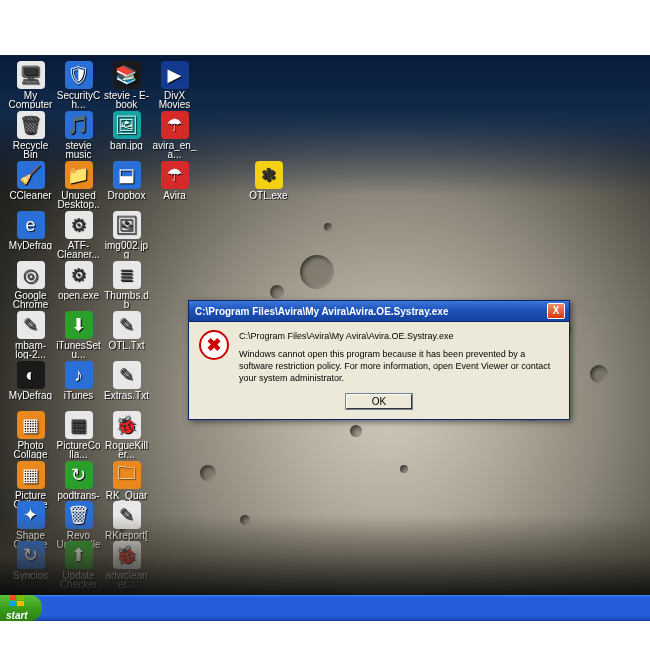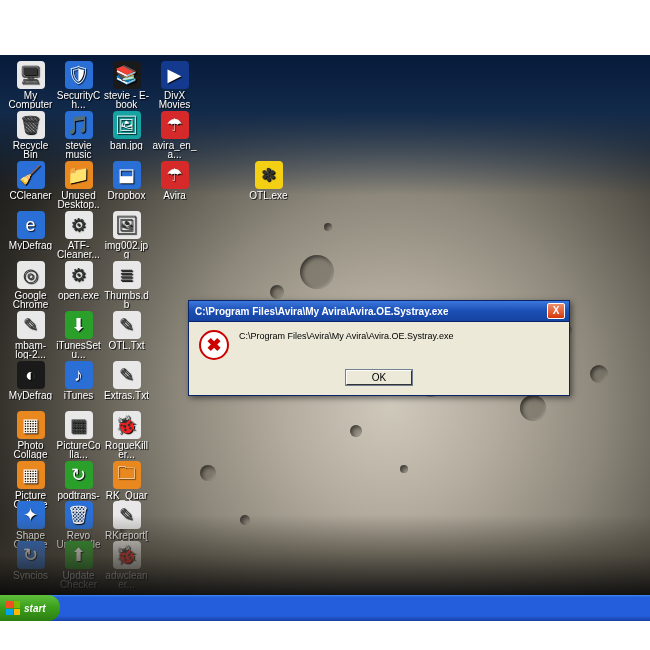--- a/index.html
+++ b/index.html
@@ -63,21 +63,21 @@
   }
   
   .taskbar{
     position:absolute;left:0;top:595px;width:650px;height:26px;
     background:linear-gradient(#3f8cf3 0%, #245edc 8%, #245edc 80%, #1941a5 100%);
     display:flex;align-items:stretch;color:#fff;font-size:10px;
   }
   .startbtn{
     display:flex;align-items:center;gap:4px;padding:0 14px 0 6px;
     background:linear-gradient(#5fbf3b,#3a9e1a 50%,#2c7f11);
-    border-radius:0 12px 12px 0;font-weight:bold;font-style:italic;cursor:pointer;
+    border-radius:0 12px 12px 0;font-weight:bold;font-style:italic;cursor:pointer;flex-direction:column;
   }
   .winflag{width:14px;height:14px;display:grid;grid-template-columns:1fr 1fr;grid-template-rows:1fr 1fr;gap:1px;}
   .winflag span{display:block;width:100%;height:100%;}
   .systray{
     margin-left:auto;display:flex;align-items:center;gap:6px;padding:0 8px;
     background:linear-gradient(#1290e9,#0d6cc6);min-width:50px;justify-content:flex-end;
   }
   .clock{font-size:10px;}
   
   .g-blue{background:#2a6fd6;color:#fff;}
@@ -264,20 +264,21 @@
     <div class="titlebar">
       <span class="tbtitle">C:\Program Files\Avira\My Avira\Avira.OE.Systray.exe</span>
       <div class="closebtn">
         <span>X</span>
       </div>
     </div>
     <div class="dlgbody">
       <div class="erricon">✖</div>
       <div class="dlgtext">
         <div class="dlgpath">C:\Program Files\Avira\My Avira\Avira.OE.Systray.exe</div>
+        <div>Windows cannot open this program because it has been prevented by a software restriction policy. For more information, open Event Viewer or contact your system administrator.</div>
       </div>
     </div>
     <div class="dlgbtnrow">
       <button class="okbtn">OK</button>
     </div>
   </div>
 </div>
 
 <div class="taskbar">
   <div class="startbtn">

